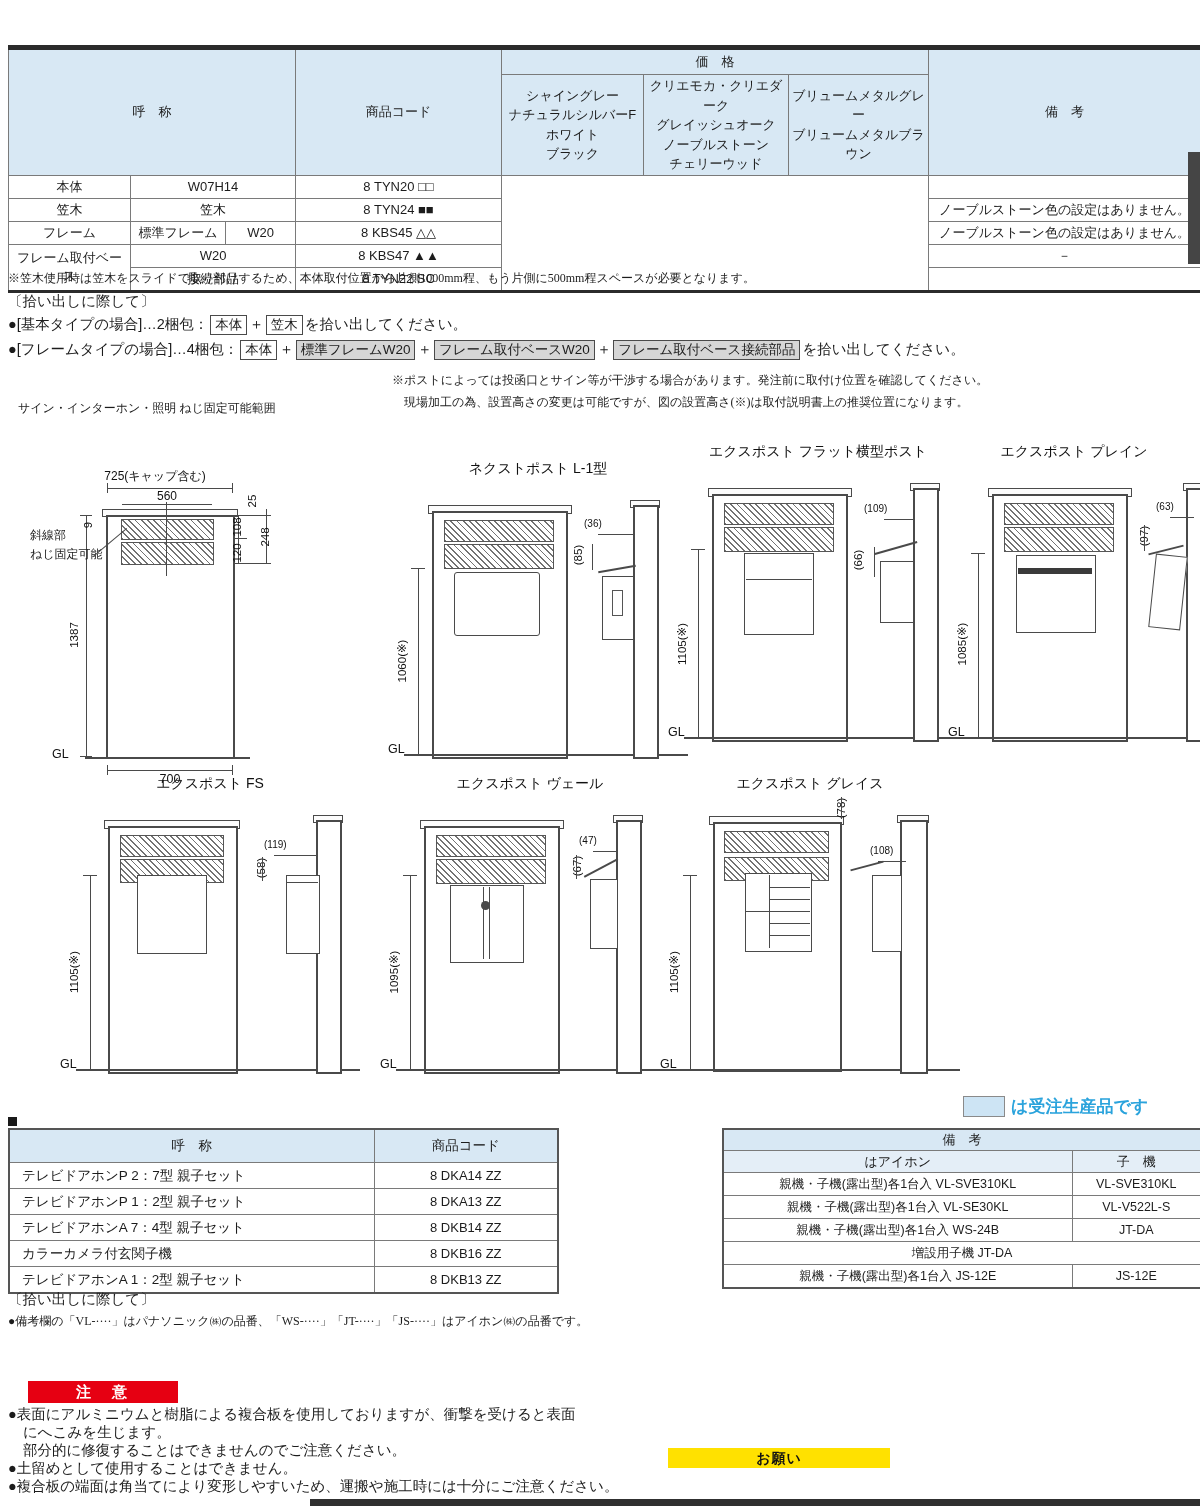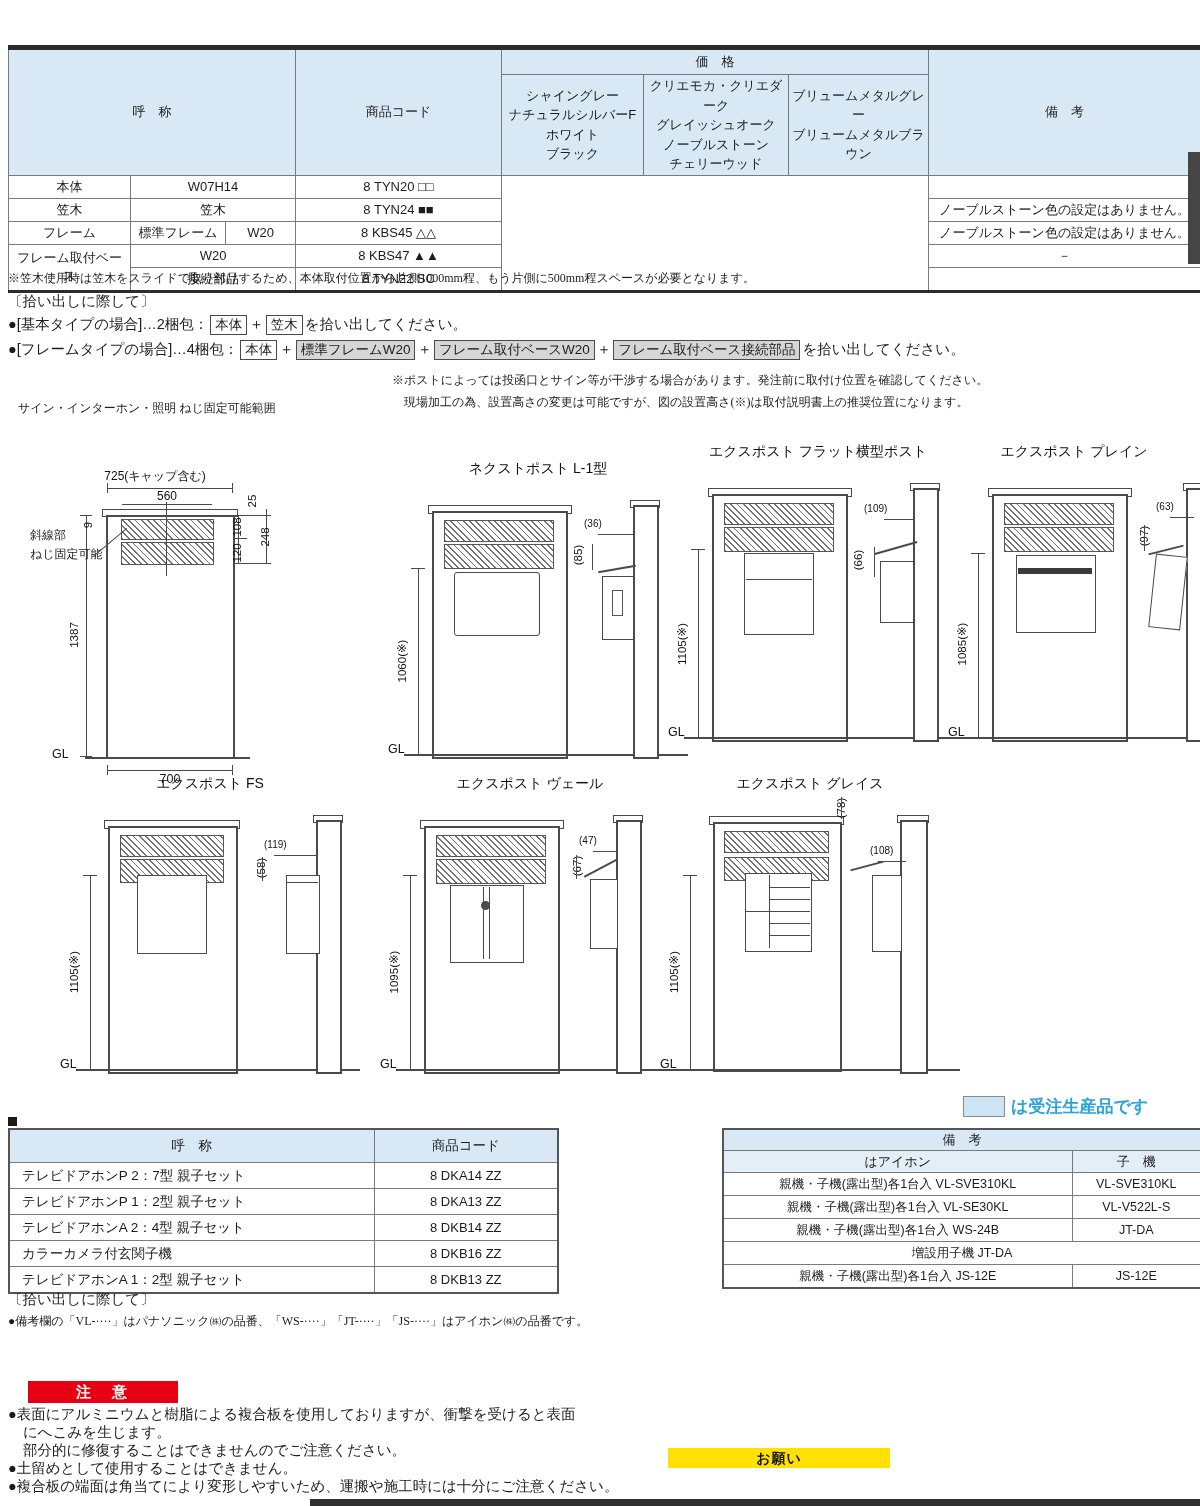--- a/index.html
+++ b/index.html
@@ -362,21 +362,21 @@
     </tr>
     <tr>
       <td class="cname">テレビドアホンP 2：7型 親子セット</td>
       <td class="ccode">8 DKA14 ZZ</td>
     </tr>
     <tr>
       <td class="cname">テレビドアホンP 1：2型 親子セット</td>
       <td class="ccode">8 DKA13 ZZ</td>
     </tr>
     <tr>
-      <td class="cname">テレビドアホンA 2：4型 親子セット</td>
+      <td class="cname">テレビドアホンA 7：4型 親子セット</td>
       <td class="ccode">8 DKB14 ZZ</td>
     </tr>
     <tr>
       <td class="cname">カラーカメラ付玄関子機</td>
       <td class="ccode">8 DKB16 ZZ</td>
     </tr>
     <tr>
       <td class="cname">テレビドアホンA 1：2型 親子セット</td>
       <td class="ccode">8 DKB13 ZZ</td>
     </tr>

